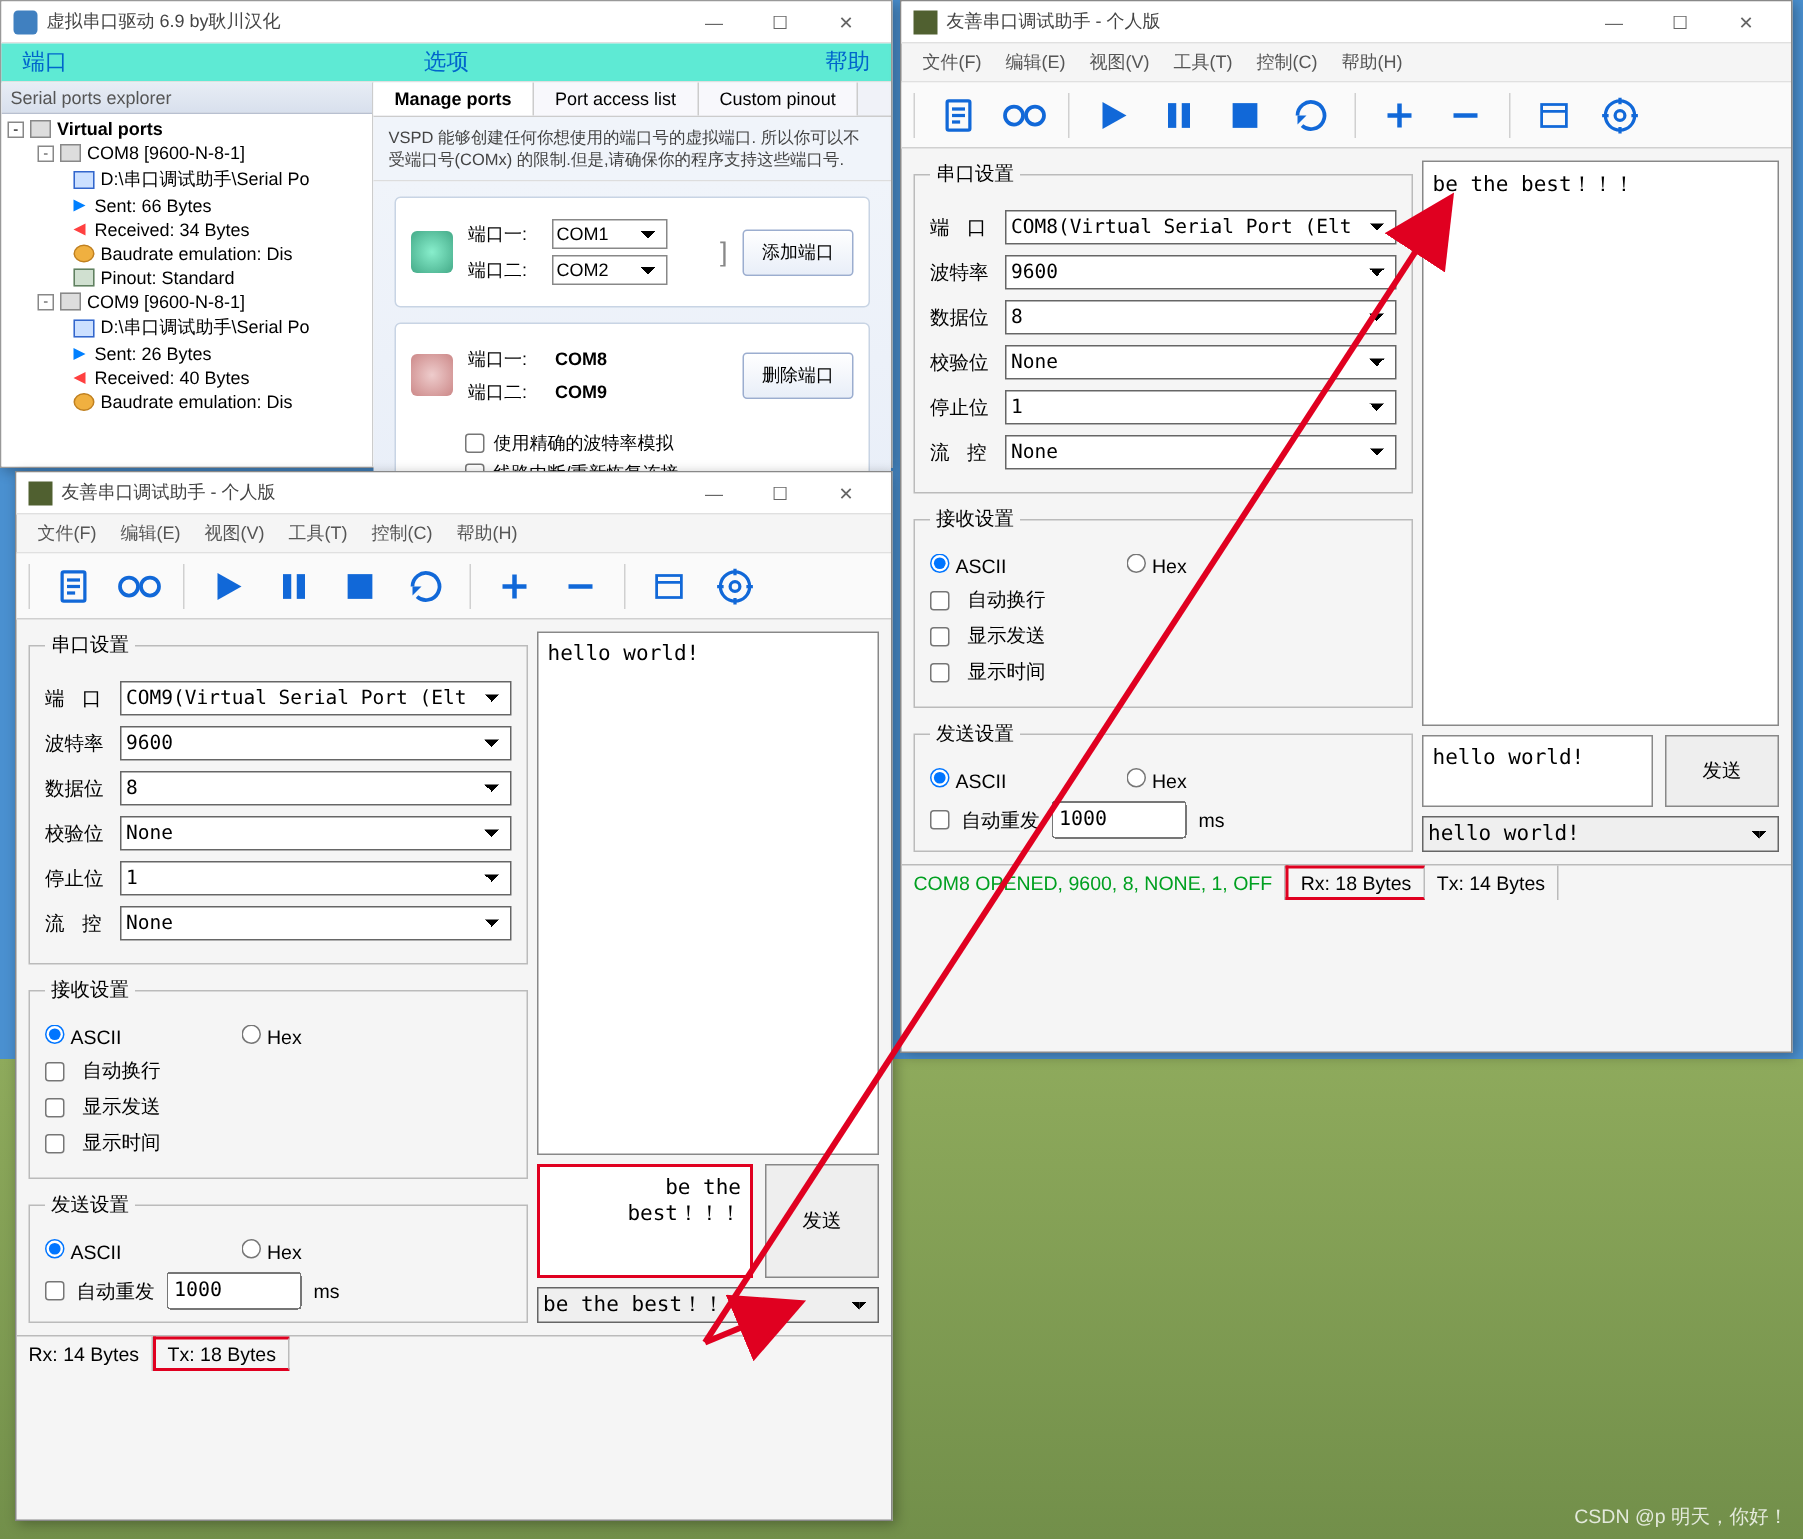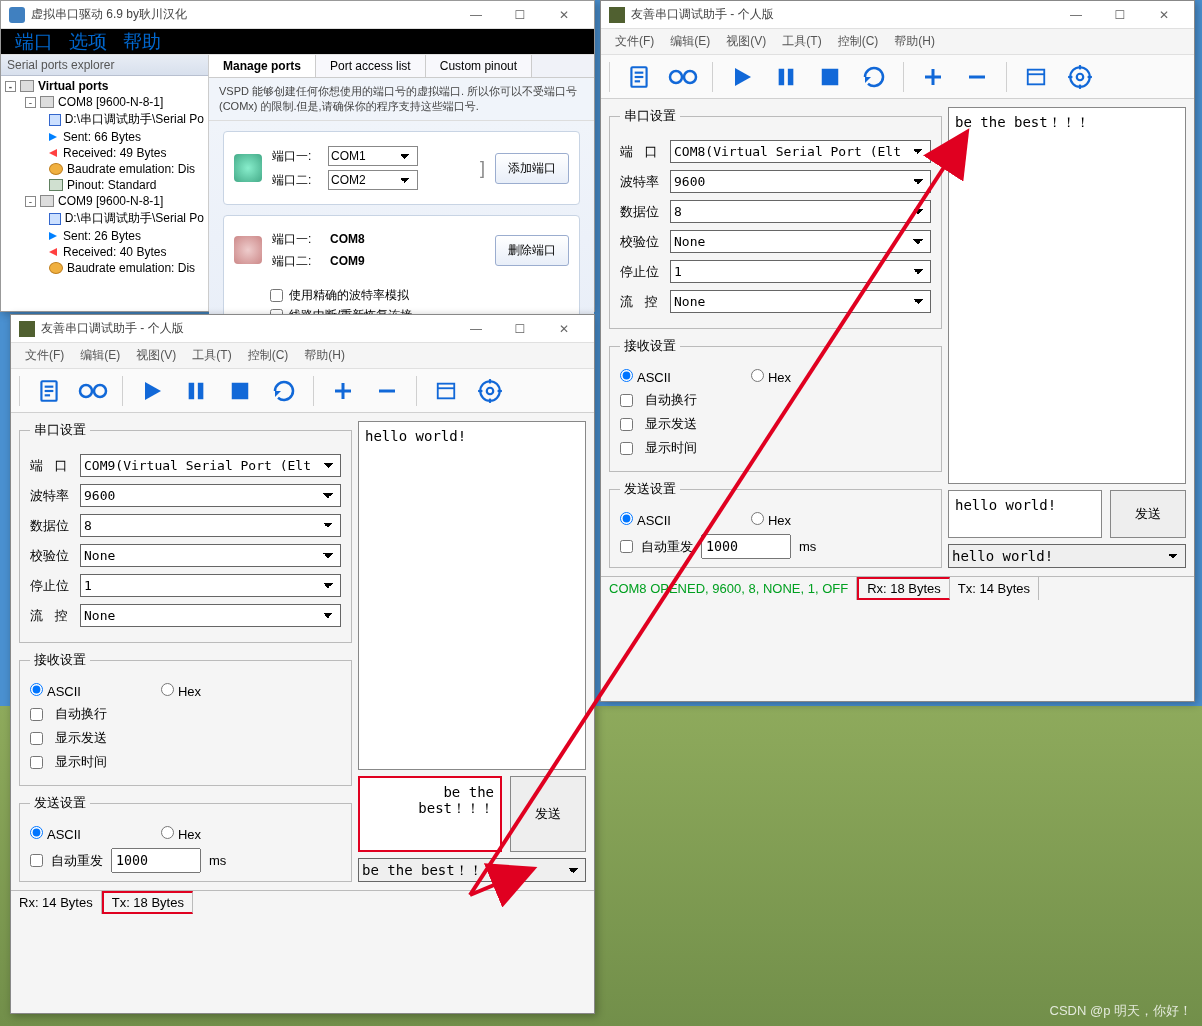--- a/index.html
+++ b/index.html
@@ -9,24 +9,24 @@
 .window { position: absolute; background: #fff; border: 1px solid #999; box-shadow: 2px 2px 8px rgba(0,0,0,0.3); }
 .titlebar { height: 28px; background: #fff; display: flex; align-items: center; padding: 0 8px; font-size: 12px; color: #444; border-bottom: 1px solid #e0e0e0; }
 .titlebar .icon-box { width: 16px; height: 16px; margin-right: 6px; }
 .titlebar .spacer { flex: 1; }
 .titlebar .winbtn { width: 44px; height: 26px; display: flex; align-items: center; justify-content: center; color: #666; font-size: 12px; cursor: pointer; }
 .menubar { height: 26px; display: flex; align-items: center; padding: 0 6px; font-size: 12px; color: #555; border-bottom: 1px solid #e0e0e0; }
 .menubar span { padding: 4px 8px; cursor: pointer; }
 
 
 .vspd { left: 0; top: 0; width: 595px; height: 312px; }
-.vspd .menubar { background: #000000; font-size: 19px; }
+.vspd .menubar { background: #5eead4; font-size: 15px; justify-content: space-between; }
 .vspd .menubar span { color: #0066cc; }
 .vspd-body { display: flex; height: calc(100% - 54px); }
-.vspd-left { width: 208px; background: #fff; border-right: 1px solid #ccc; font-size: 12px; overflow: hidden; }
+.vspd-left { width: 248px; background: #fff; border-right: 1px solid #ccc; font-size: 12px; overflow: hidden; }
 .vspd-left-header { background: linear-gradient(#e8edf5, #d8e0ed); padding: 3px 6px; border-bottom: 1px solid #b8c0d0; color: #555; }
 .tree { padding: 2px 0; }
 .tree-row { display: flex; align-items: center; padding: 1px 4px; white-space: nowrap; }
 .tree-root { font-weight: bold; }
 .tree-indent-1 { padding-left: 24px; }
 .tree-indent-2 { padding-left: 48px; }
 .tree-toggle { display: inline-block; width: 11px; height: 11px; border: 1px solid #888; text-align: center; line-height: 9px; font-size: 10px; margin-right: 4px; color: #555; }
 .tree-icon { display: inline-block; width: 14px; height: 12px; margin-right: 4px; }
 .ic-port { background: #ddd; border: 1px solid #888; }
 .ic-doc { background: #cce0ff; border: 1px solid #3366cc; }
@@ -37,21 +37,21 @@
 .vspd-right { flex: 1; background: #fff; display: flex; flex-direction: column; }
 .tabs { display: flex; background: #f0f2f8; border-bottom: 1px solid #ccc; }
 .tab { padding: 4px 14px; font-size: 12px; border-right: 1px solid #ccc; background: #f8f8fc; cursor: pointer; }
 .tab.active { background: #fff; font-weight: bold; }
 .vspd-desc { padding: 6px 10px; font-size: 11px; color: #444; background: #f0f4fa; border-bottom: 1px solid #ddd; }
 .vspd-panel { padding: 10px 14px; background: linear-gradient(#f0f4fa, #e8eef8); }
 .vspd-group { background: #fff; border: 1px solid #c8d4e4; border-radius: 4px; padding: 10px; margin-bottom: 10px; display: flex; align-items: center; gap: 10px; }
 .vspd-group .fields { flex: 1; }
 .vspd-group .field-row { display: flex; align-items: center; margin: 4px 0; font-size: 12px; }
 .vspd-group .field-row label { width: 56px; }
-.vspd-group select, .vspd-group .static-val { font-size: 12px; padding: 2px; width: 90px; border: 1px solid #888; background: #fff; }
+.vspd-group select, .vspd-group .static-val { font-size: 12px; padding: 2px; width: 77px; border: 1px solid #888; background: #fff; }
 .vspd-group .static-val { border: none; font-weight: bold; }
 .vspd-btn { padding: 6px 12px; font-size: 12px; border: 1px solid #9badcf; background: linear-gradient(#fff, #e8eef8); border-radius: 3px; cursor: pointer; }
 .vspd-check-row { display: flex; font-size: 12px; margin: 3px 0 3px 36px; }
 .vspd-check-row input { margin-right: 6px; }
 .vspd-ic { width: 28px; height: 28px; }
 
 
 .serwin { background: #f5f5f5; border: 1px solid #888; }
 .serwin .titlebar { background: #fff; }
 .toolbar { height: 44px; display: flex; align-items: center; padding: 0 8px; gap: 14px; border-bottom: 1px solid #d0d0d0; background: #fafafa; }
@@ -123,21 +123,21 @@
         <div class="tree-row tree-indent-2">
             <span class="tree-icon ic-doc"></span>
             <span>D:\串口调试助手\Serial Po</span>
           </div>
         <div class="tree-row tree-indent-2">
             <span class="ic-sent"></span>
             <span>Sent: 66 Bytes</span>
           </div>
         <div class="tree-row tree-indent-2">
             <span class="ic-recv"></span>
-            <span>Received: 49 Bytes</span>
+            <span>Received: 34 Bytes</span>
           </div>
         <div class="tree-row tree-indent-2">
             <span class="tree-icon ic-gear"></span>
             <span>Baudrate emulation: Dis</span>
           </div>
         <div class="tree-row tree-indent-2">
             <span class="tree-icon ic-pin"></span>
             <span>Pinout: Standard</span>
           </div>
         <div class="tree-row tree-indent-1">

